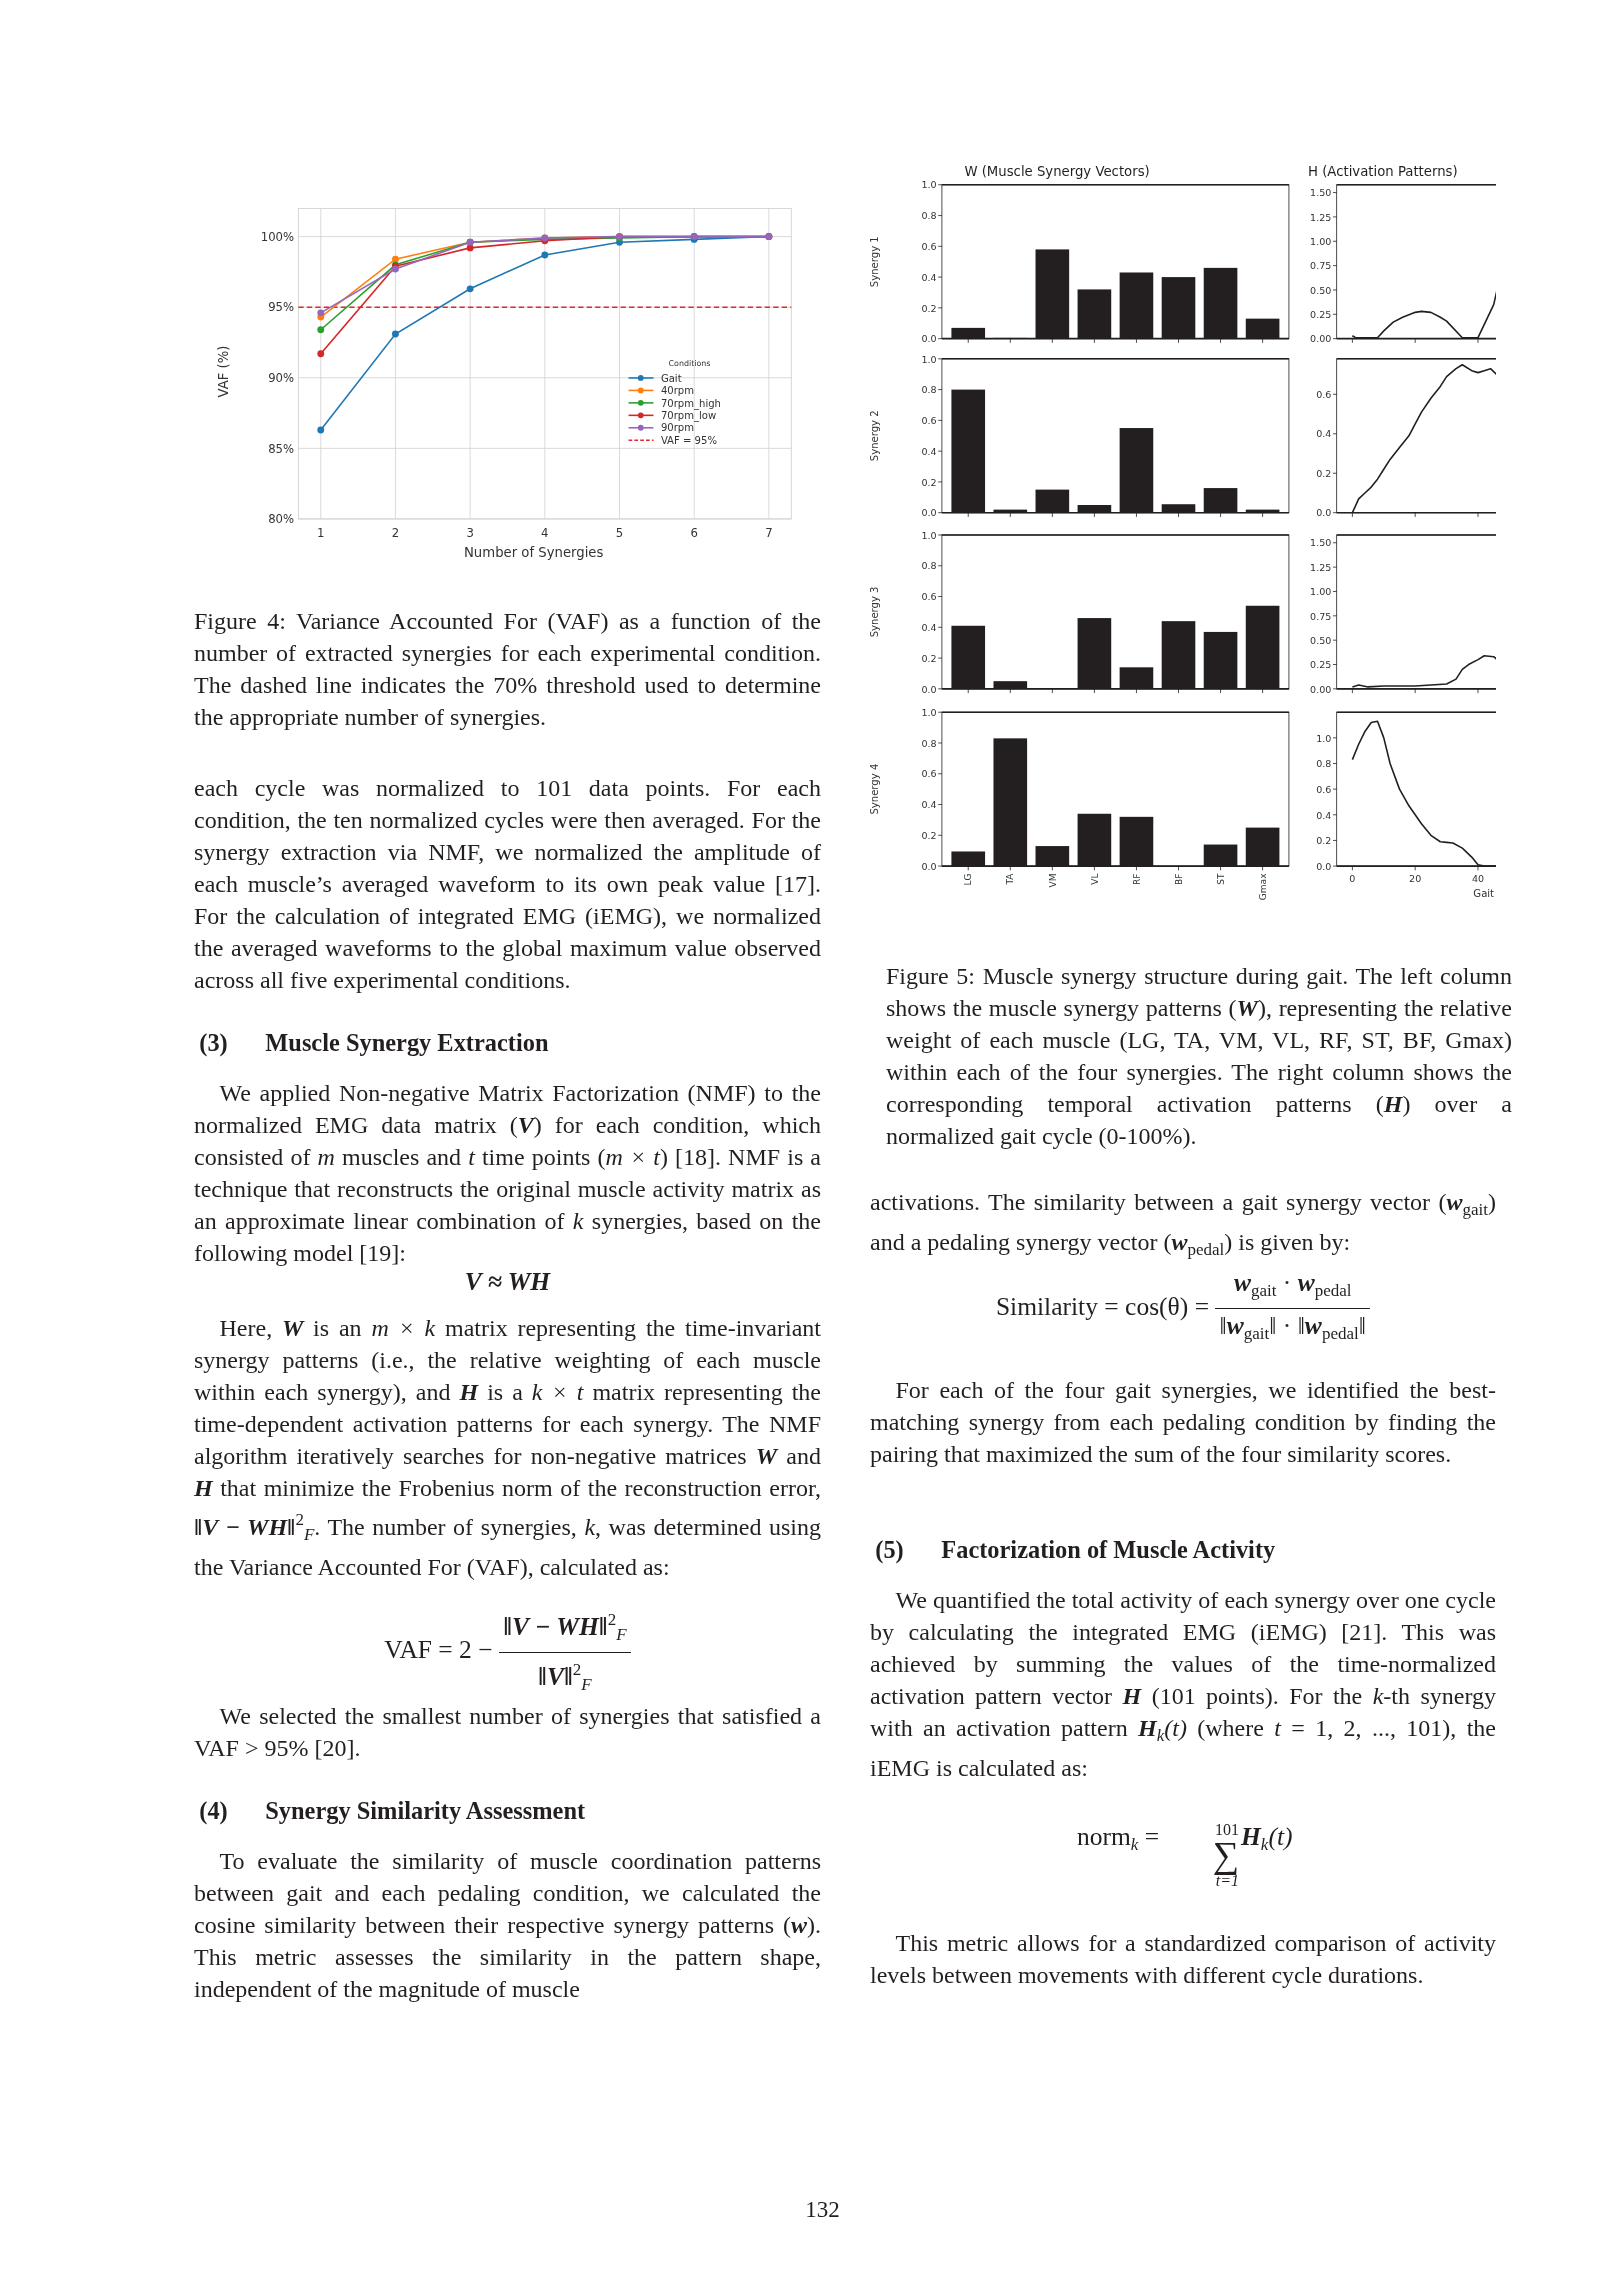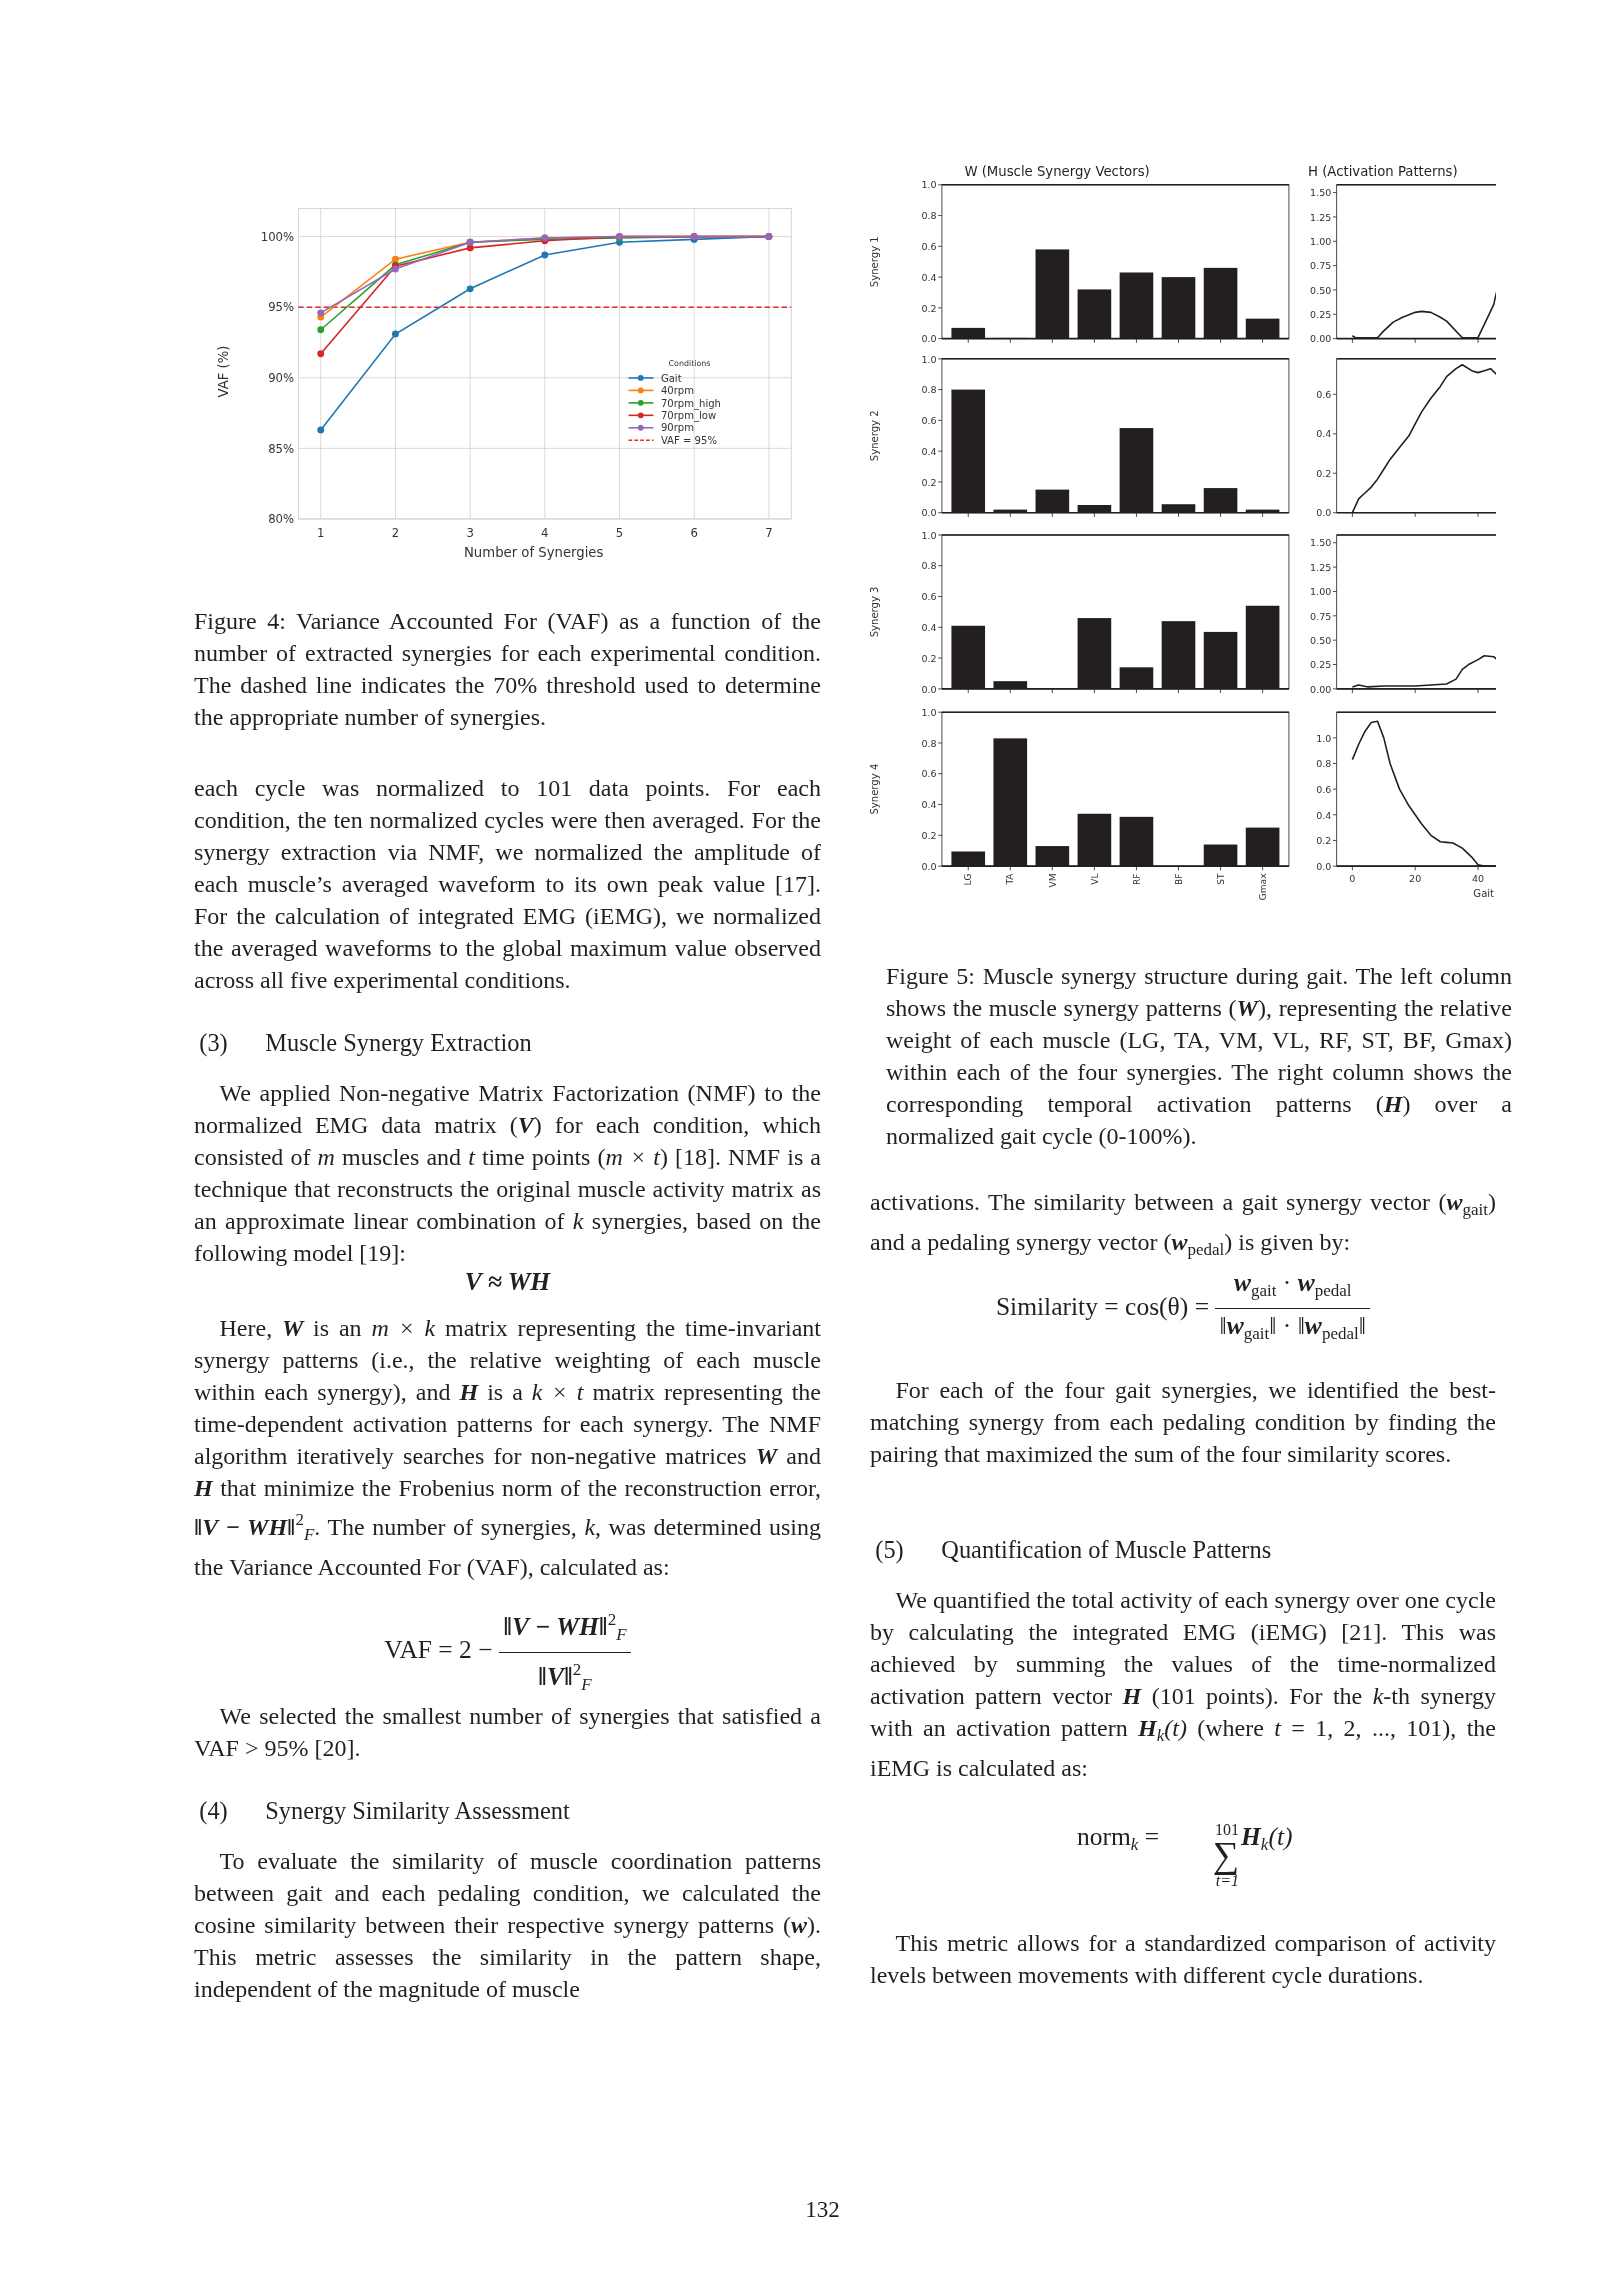--- a/index.html
+++ b/index.html
@@ -2,21 +2,21 @@
 <html style="font-size:8.5px"><head>
 <meta charset="utf-8">
 <style>
   html, body { margin:0; padding:0; background:#ffffff; }
   body { width:1623px; height:2295px; position:relative; overflow:hidden;
          font-family:"Liberation Serif","DejaVu Serif",serif; color:#231f20; }
   .abs { position:absolute; }
   .col-text { font-size:24px; line-height:32px; text-align:justify; }
   .col-text p { margin:0; }
   .indent { text-indent:25.5px; }
-  .heading { font-weight:normal; font-size:24.4px; }
+  .heading { font-weight:bold; font-size:24.4px; }
   .heading .num { display:inline-block; width:66px; }
   .eq { font-size:25.5px; text-align:center; }
   .bi { font-weight:bold; font-style:italic; }
   .it { font-style:italic; }
   .sub { font-size:17px; vertical-align:-5.3px; }
   .sup { font-size:17px; vertical-align:9.5px; }
   .frac { display:inline-block; vertical-align:middle; text-align:center; }
   .frac .num-part { display:block; border-bottom:1.6px solid #231f20; padding:0 4.2px 1.1px; }
   .frac .den-part { display:block; padding:1.1px 4.2px 0; }
   svg text { font-family:"DejaVu Sans","Liberation Sans",sans-serif; }
@@ -433,21 +433,21 @@
     <span>Similarity = cos(θ) =</span>
     <span class="frac">
       <span class="num-part"><span class="bi">w</span><span class="sub">gait</span> <span>·</span> <span class="bi">w</span><span class="sub">pedal</span></span>
       <span class="den-part">‖<span class="bi">w</span><span class="sub">gait</span>‖ <span>·</span> ‖<span class="bi">w</span><span class="sub">pedal</span>‖</span>
     </span>
   </div>
 
   <p class="indent" style="margin-top:38px;">For each of the four gait synergies, we identified the best-matching synergy from each pedaling condition by finding the pairing that maximized the sum of the four similarity scores.</p>
 
   <p class="heading" style="margin-top:64px; margin-left:5.3px;">
-    <span class="num">(5)</span><span>Quantification of Muscle Patterns</span>
+    <span class="num">(5)</span><span>Factorization of Muscle Activity</span>
   </p>
 
   <p class="indent" style="margin-top:18px;"><span>We quantified the total activity of each synergy over one cycle by calculating the integrated EMG (iEMG) [21]. This was achieved by summing the values of the time-normalized activation pattern vector </span><span class="bi">H</span><span> (101 points).  For the </span><span class="it">k</span><span>-th synergy with an activation pattern </span><span class="bi">H</span><span class="sub it">k</span><span class="it">(t)</span><span> (where </span><span class="it">t</span><span> = 1, 2, ..., 101), the iEMG is calculated as:</span></p>
 
   <div class="eq" style="margin-top:21px; height:90px; position:relative;">
     <div style="position:absolute; left:207px; top:16px; font-size:25.5px;">
       <span>norm</span><span class="sub it">k</span>
       <span>=</span>
     </div>
     <div style="position:absolute; left:332px; top:-4.2px; width:37px; text-align:right;margin-top:20px;">

